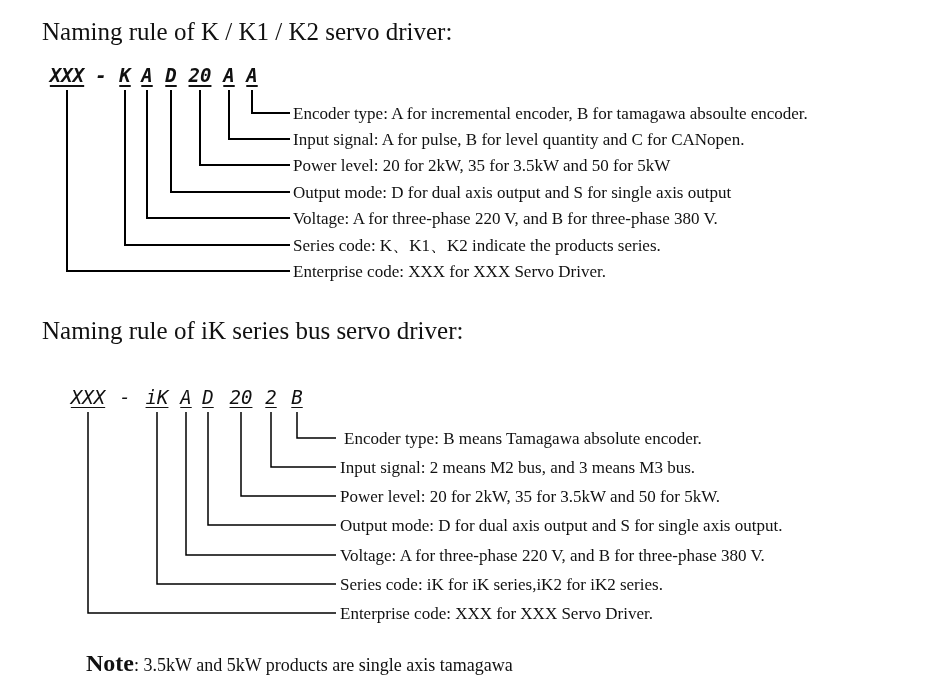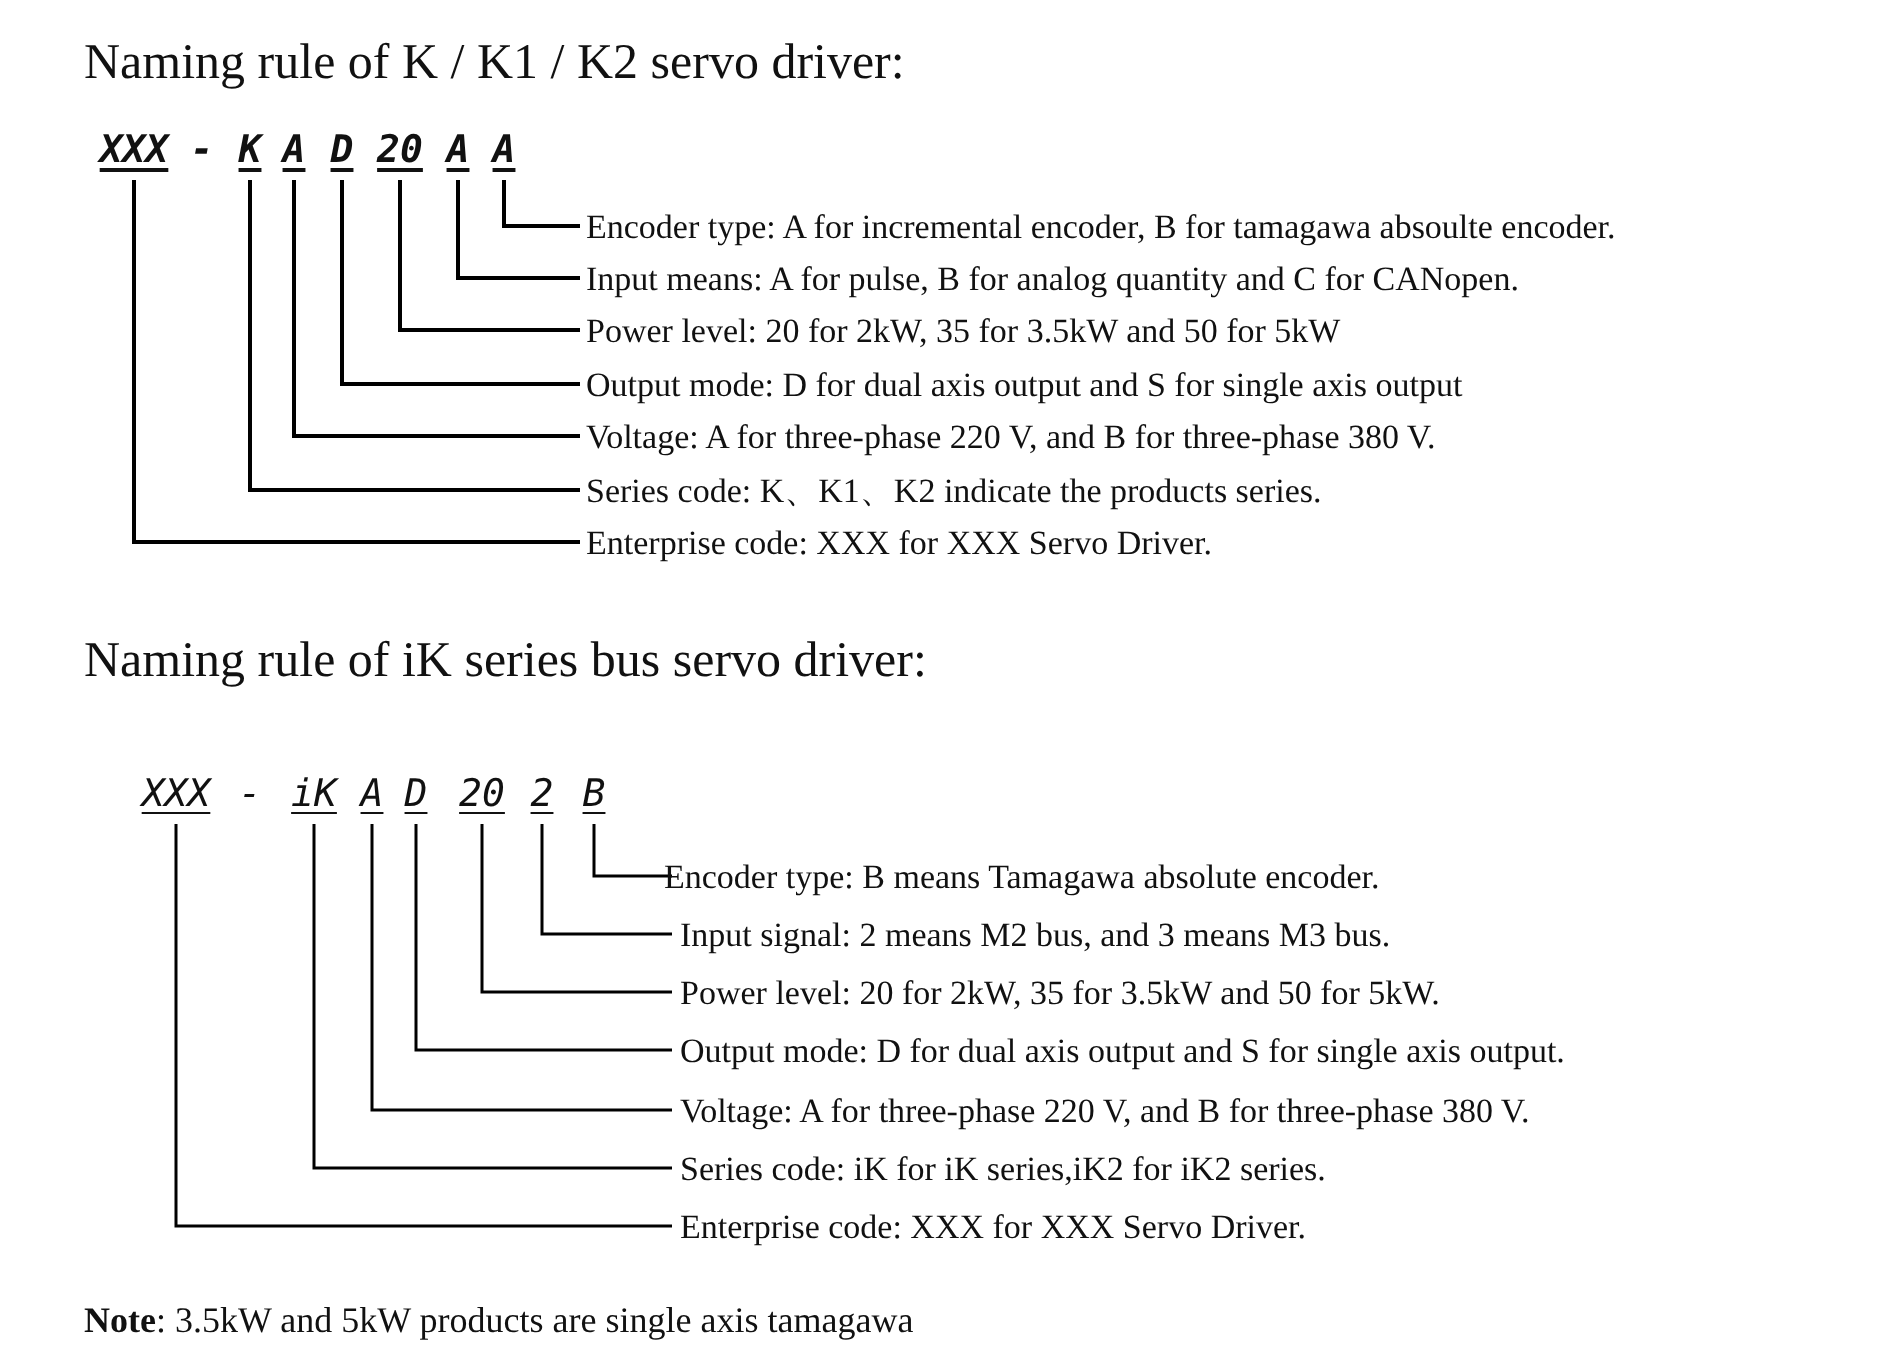--- a/index.html
+++ b/index.html
@@ -8,21 +8,21 @@
   .heading { position: absolute; font-size: 25px; white-space: nowrap; }
   .code { position: absolute; font-family: "DejaVu Sans Mono", "Liberation Mono", monospace;
           font-size: 19px; white-space: nowrap; }
   .code span { position: absolute; transform: translateX(-50%); font-style: italic; }
   .code1 span { font-weight: bold; text-decoration: underline; text-underline-offset: 3px; text-decoration-thickness: 2px; }
   .code2 span { text-decoration: underline; text-underline-offset: 3px; }
   .code span.dash { text-decoration: none; }
   svg.lines { position: absolute; left: 0; top: 0; }
   .desc { position: absolute; font-size: 17px; white-space: nowrap; line-height: 1; font-family: Liberation Serif, serif; }
   .note { position: absolute; left: 42px; top: 650px; font-size: 18px; white-space: nowrap; }
-  .note b { font-size: 18px; }
+  .note b { font-size: 24px; margin-left: 44px; }
 </style>
 </head>
 <body>
 
 <div class="heading" style="left:42px; top:18px;">Naming rule of K / K1 / K2 servo driver:</div>
 
 <div class="code code1" style="left:0; top:64px;">
   <span style="left:67px">XXX</span>
   <span class="dash" style="left:101px">-</span>
   <span style="left:125px">K</span>
@@ -48,41 +48,41 @@
     <polyline points="271,412 271,467 336,467"></polyline>
     <polyline points="241,412 241,496 336,496"></polyline>
     <polyline points="208,412 208,525 336,525"></polyline>
     <polyline points="186,412 186,555 336,555"></polyline>
     <polyline points="157,412 157,584 336,584"></polyline>
     <polyline points="88,412 88,613 336,613"></polyline>
   </g>
 </svg>
 
 <div class="desc" style="left:293px; top:105px;">Encoder type: A for incremental encoder, B for tamagawa absoulte encoder.</div>
-<div class="desc" style="left:293px; top:131px;">Input means: A for pulse, B for analog quantity and C for CANopen.</div>
+<div class="desc" style="left:293px; top:131px;">Input signal: A for pulse, B for level quantity and C for CANopen.</div>
 <div class="desc" style="left:293px; top:157px;">Power level: 20 for 2kW, 35 for 3.5kW and 50 for 5kW</div>
 <div class="desc" style="left:293px; top:184px;">Output mode: D for dual axis output and S for single axis output</div>
 <div class="desc" style="left:293px; top:210px;">Voltage: A for three-phase 220 V, and B for three-phase 380 V.</div>
 <div class="desc" style="left:293px; top:237px;text-align:center;">Series code: K、K1、K2 indicate the products series.</div>
 <div class="desc" style="left:293px; top:263px;">Enterprise code: XXX for XXX Servo Driver.</div>
 
 <div class="heading" style="left:42px; top:317px;">Naming rule of iK series bus servo driver:</div>
 
 <div class="code code2" style="left:0; top:386px;">
   <span style="left:88px">XXX</span>
   <span class="dash" style="left:125px">-</span>
   <span style="left:157px">iK</span>
   <span style="left:186px">A</span>
   <span style="left:208px">D</span>
   <span style="left:241px">20</span>
   <span style="left:271px">2</span>
   <span style="left:297px">B</span>
 </div>
 
-<div class="desc" style="left:332px; top:430px;">Encoder type: B means Tamagawa absolute encoder.</div>
+<div class="desc" style="left:344px; top:430px;">Encoder type: B means Tamagawa absolute encoder.</div>
 <div class="desc" style="left:340px; top:459px;">Input signal: 2 means M2 bus, and 3 means M3 bus.</div>
 <div class="desc" style="left:340px; top:488px;">Power level: 20 for 2kW, 35 for 3.5kW and 50 for 5kW.</div>
 <div class="desc" style="left:340px; top:517px;">Output mode: D for dual axis output and S for single axis output.</div>
 <div class="desc" style="left:340px; top:547px;">Voltage: A for three-phase 220 V, and B for three-phase 380 V.</div>
 <div class="desc" style="left:340px; top:576px;">Series code: iK for iK series,iK2 for iK2 series.</div>
 <div class="desc" style="left:340px; top:605px;">Enterprise code: XXX for XXX Servo Driver.</div>
 
 <div class="note"><b>Note</b><span>: 3.5kW and 5kW products are single axis tamagawa</span></div>
 
 </body></html>

